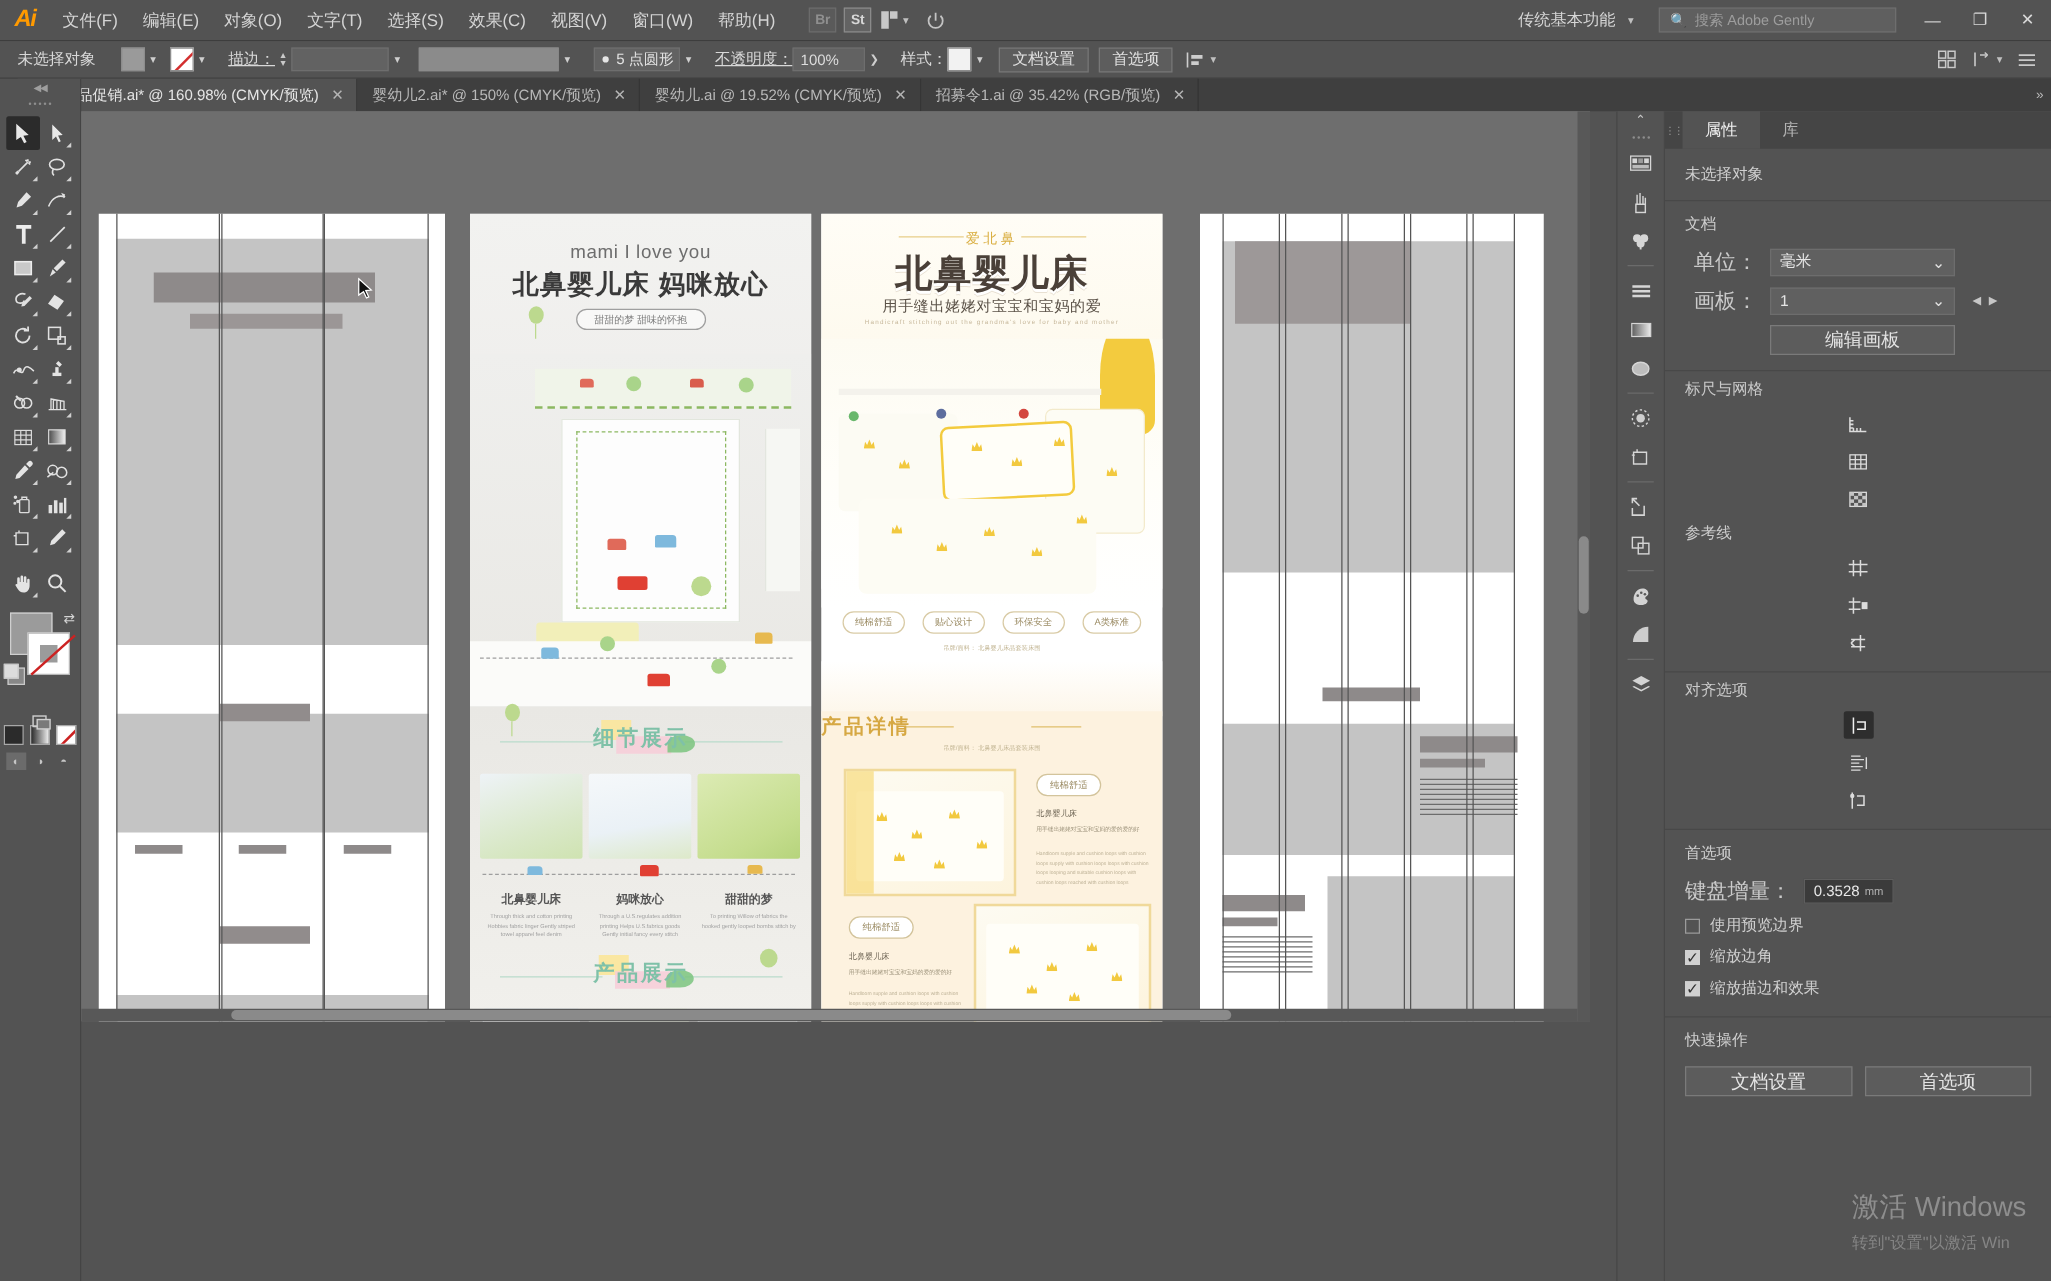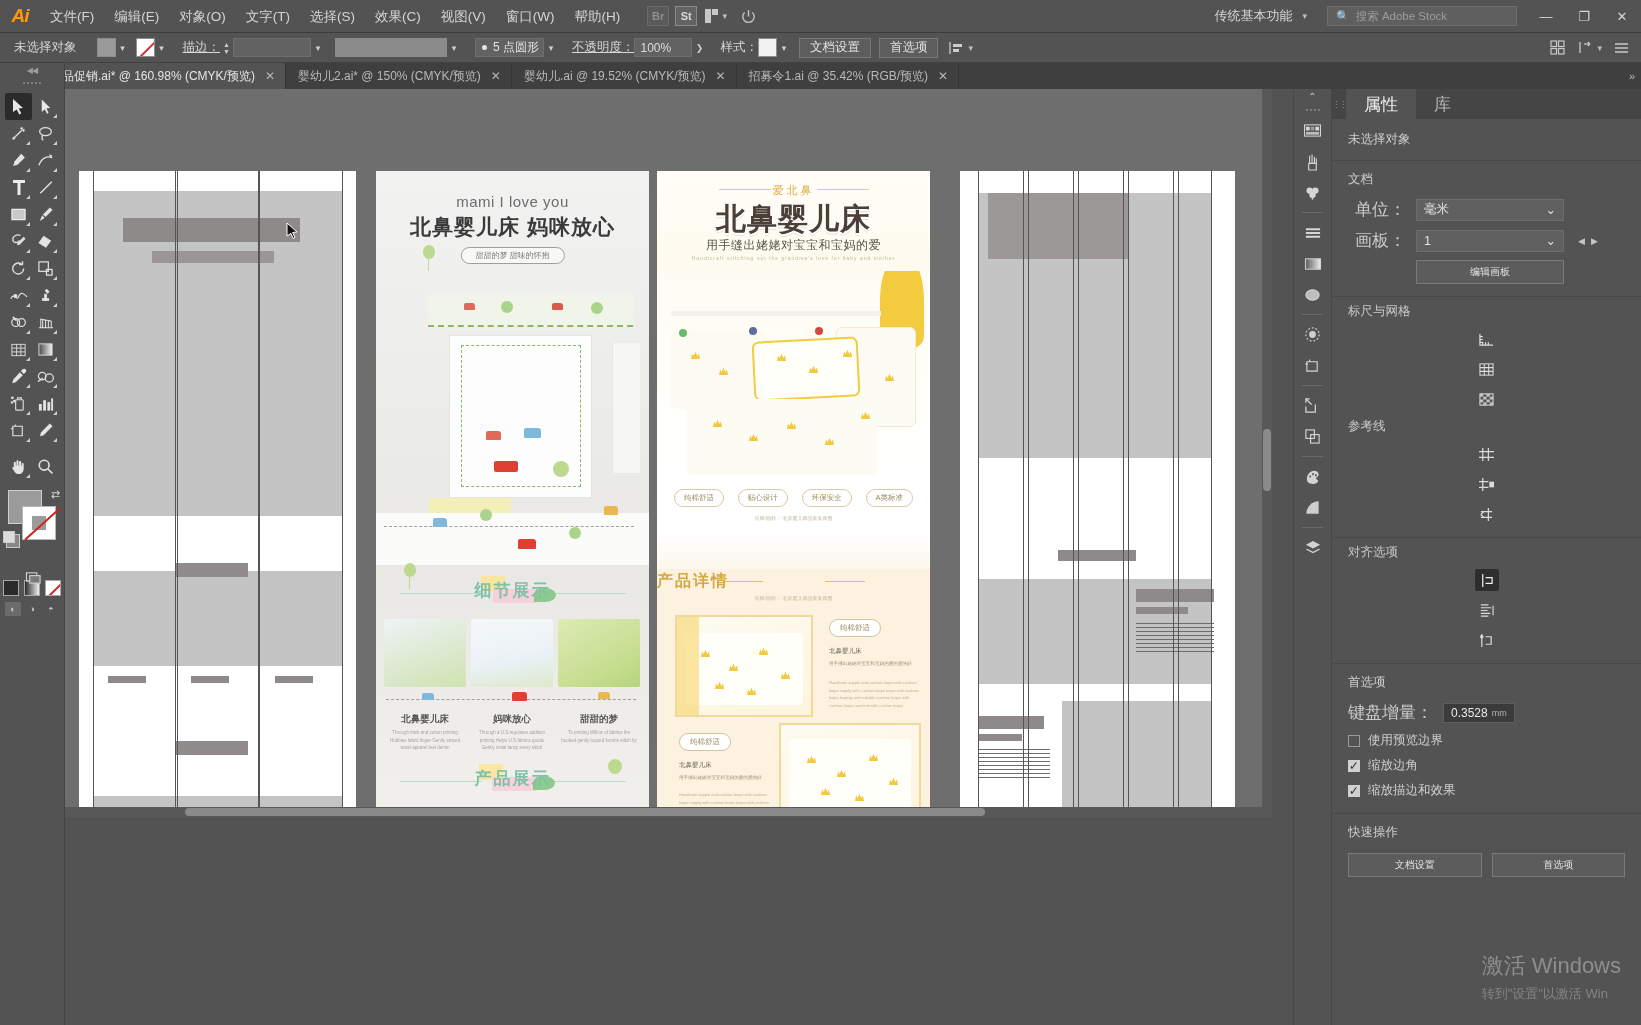--- a/index.html
+++ b/index.html
@@ -264,38 +264,38 @@
               color:#c9c9c9;font-size:10px;padding-top:2px;}
   .rail-ic { height:31px; display:flex; align-items:center; justify-content:center; color:#d6d6d6;}
   .rail-sep { height:1px; background:#6b6b6b; margin:4px 8px; }
   .rail-dots{height:10px;display:flex;align-items:center;justify-content:center;gap:2px;}
   .rail-dots i{width:2px;height:2px;border-radius:50%;background:#8d8d8d;display:block;}
 
   .propspanel {
     position:absolute; right:0; top:89px; width:309px; height:936px; background:#535353;
   }
   .pp-tabs { height:30px; display:flex; align-items:stretch; background:#454545; }
-  .pp-tab { padding:0 18px; display:flex;align-items:center; color:#b4b4b4; font-size:17px; }
+  .pp-tab { padding:0 18px; display:flex;align-items:center; color:#b4b4b4; font-size:13px; }
   .pp-tab.active { background:#535353; color:#f0f0f0; }
   .pp-grip{width:14px;display:flex;align-items:center;justify-content:center;color:#9a9a9a;
            font-size:8px;letter-spacing:-1px;}
   .pp-noselect { padding:12px 16px 10px; color:#cfcfcf; font-size:12.5px; }
   .pp-sec { padding:8px 16px 6px; color:#cfcfcf; font-size:12.5px; }
   .pp-divider{height:1px;background:#484848;margin:2px 0;}
   .pp-row { display:flex; align-items:center; padding:4px 16px; gap:10px; }
   .pp-row .lab{ color:#cacaca;font-size:17px; width:58px; text-align:right;}
   .pp-sel {
     flex:1; height:22px; background:#606060; border:1px solid #6d6d6d;
     display:flex; align-items:center; justify-content:space-between;
     padding:0 7px; color:#e4e4e4; font-size:12.5px;
   }
   .pp-sel.short{flex:0 0 148px;}
   .pp-btn {
     height:24px; background:#5c5c5c; border:1px solid #7a7a7a; color:#e4e4e4;
-    font-size:10px; display:flex;align-items:center;justify-content:center;
+    font-size:15px; display:flex;align-items:center;justify-content:center;
   }
   .pp-iconrow { display:flex; align-items:center; gap:8px; padding:4px 16px;flex-direction:column; }
   .pp-iconrow .lab{ color:#cacaca;font-size:12.5px; margin-right:auto;}
   .pp-ic {
     width:24px;height:22px; display:flex;align-items:center;justify-content:center;
     color:#dcdcdc;
   }
   .pp-ic.on{background:#2e2e2e;border-radius:2px;}
   .pp-num {
     height:20px;background:#3b3b3b;border:1px solid #5e5e5e;color:#e9e9e9;font-size:12px;
@@ -359,21 +359,21 @@
       </svg>
     </div>
 
     <div class="right">
       <div class="workspace">
         <span>传统基本功能</span>
         <span class="caret">▾</span>
       </div>
       <div class="stock-search">
         <span class="mag">🔍</span>
-        <span class="ph">搜索 Adobe Stock</span>
+        <span class="ph">搜索 Adobe Gently</span>
       </div>
       <div class="winbtns">
         <div class="winbtn">—</div>
         <div class="winbtn">❐</div>
         <div class="winbtn close">✕</div>
       </div>
     </div>
   </div>
 
   <div class="controlbar">

